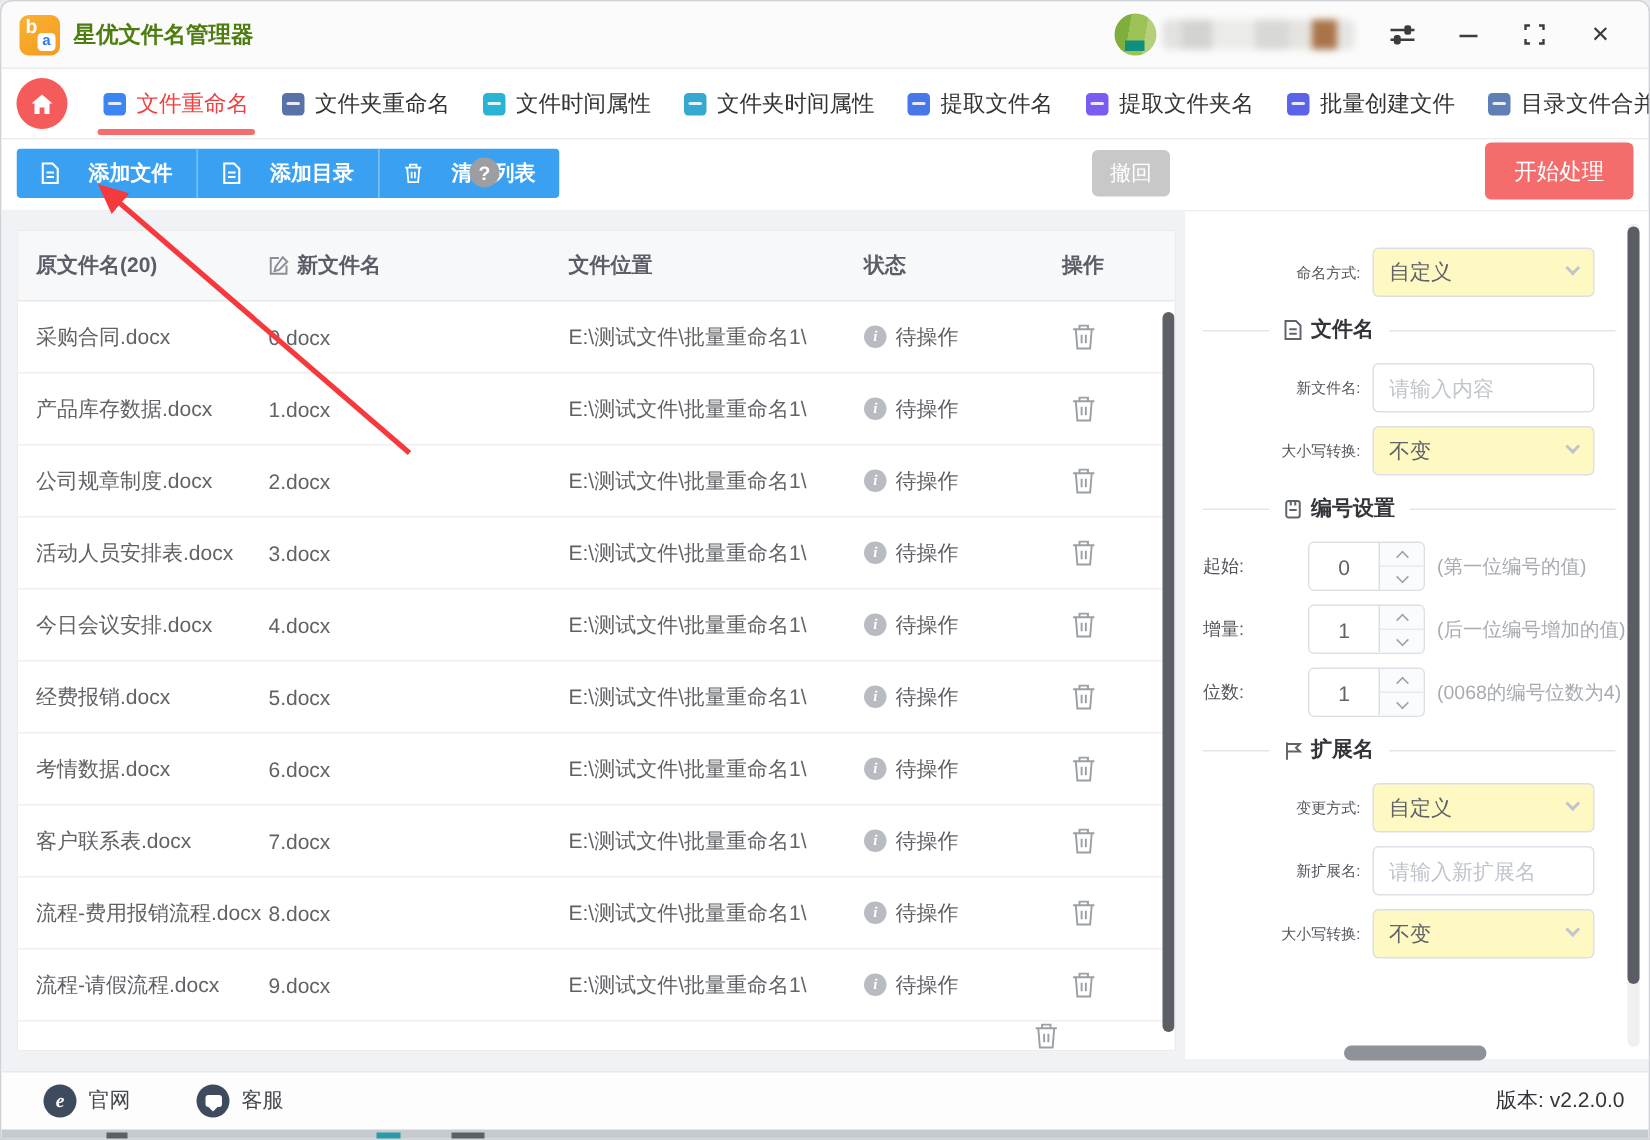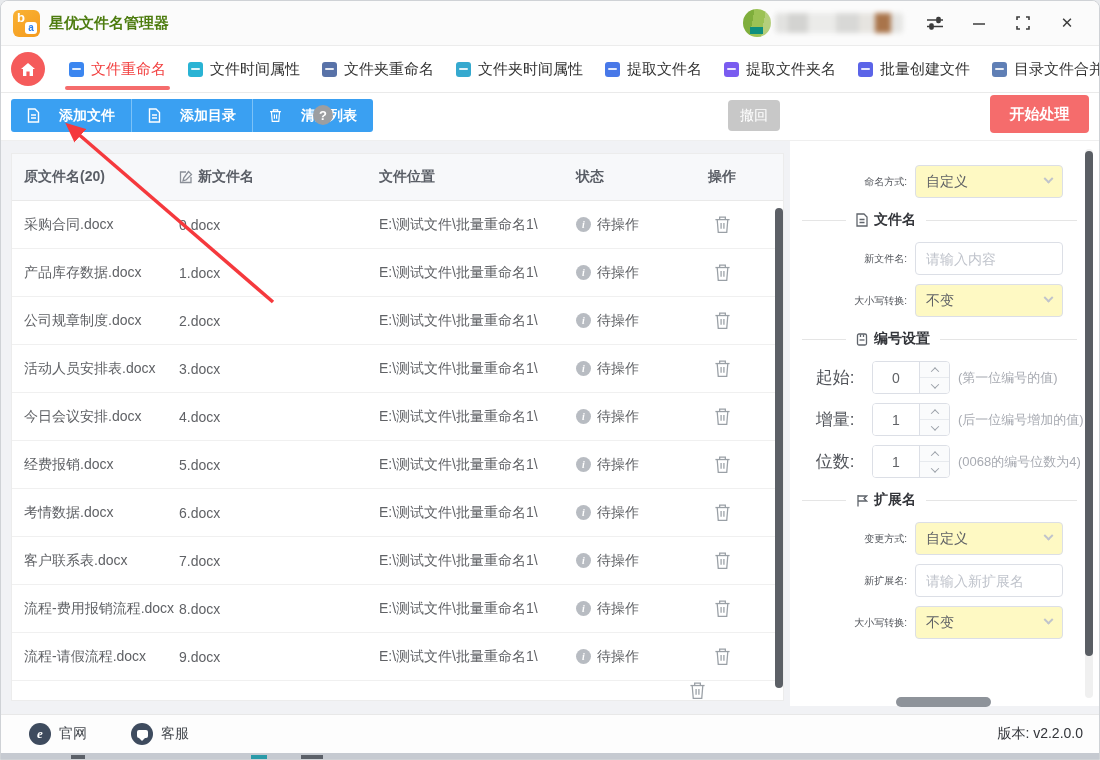--- a/index.html
+++ b/index.html
@@ -33,21 +33,21 @@
   .tab.active { color:#f23f3f; }
   .tab.active::after { content:""; position:absolute; left:6px; right:6px; bottom:2px; height:4px; border-radius:2px; background:#f56c6c; }
 
   
   .toolbar { position:absolute; top:92px; left:0; width:100%; height:48px; background:#fff; border-bottom:1px solid #efefef; }
   .btn-group { position:absolute; left:10px; top:6px; display:flex; height:33px; border-radius:3px; overflow:hidden; }
   .blue-btn { display:flex; align-items:center; gap:19px; padding:0 16px; background:#3aa0f2; color:#fff; font-size:14px; font-weight:700; border:none; border-right:1px solid #7cc2f7; cursor:pointer; }
   .blue-btn:last-child { border-right:none; }
   .help { position:absolute; left:312px; top:12px; width:20px; height:20px; border-radius:50%; background:#9c9ea1; color:#fff; font-size:13px; font-weight:700; display:flex; align-items:center; justify-content:center; cursor:pointer; }
   .undo { position:absolute; left:727px; top:7px; width:52px; height:31px; background:#c8c8c8; color:#fff; font-size:14px; border:none; border-radius:4px; cursor:default; }
-  .start { position:absolute; right:10px; top:2px; width:99px; height:38px; background:#f56c6c; color:#fff; font-size:15px; font-weight:700; border:none; border-radius:4px; cursor:pointer; }
+  .start { position:absolute; right:10px; top:2px; width:99px; height:38px; background:#f56c6c; color:#fff; font-size:15px; font-weight:400; border:none; border-radius:4px; cursor:pointer; }
 
   
   .main { position:absolute; top:140px; left:0; width:100%; height:573px; background:#f1f2f5; }
 
   .table-card { position:absolute; left:10px; top:12px; width:773px; height:548px; background:#fff; border:1px solid #ececec; overflow:hidden; }
   .thead { display:flex; align-items:center; height:47px; background:#f7f8fa; border-bottom:1px solid #e9e9e9; padding-left:12px; font-size:14px; font-weight:700; color:#5a5e66; }
   .col-orig { width:155px; } .col-new { width:200px; display:flex; align-items:center; gap:5px; } .col-path { width:197px; } .col-status { width:113px; } .col-op { width:66px; text-align:center; }
   .trow { display:flex; align-items:center; height:48px; border-bottom:1px solid #f0f0f0; padding-left:12px; font-size:14px; color:#606266; }
   .c-status { display:flex; align-items:center; gap:6px; }
   .info-ic { width:15px; height:15px; border-radius:50%; background:#b8bcc2; color:#fff; font-size:10px; font-style:italic; font-weight:700; display:flex; align-items:center; justify-content:center; font-family:"Liberation Serif","DejaVu Serif",serif; }
@@ -64,21 +64,21 @@
   .panel-row .lbl { width:105px; text-align:right; margin-right:8px; font-size:10px; color:#53565c; flex:none; }
   .ctl { width:148px; height:33px; border:1px solid #dcdfe6; border-radius:4px; background:#fef9c3; display:flex; align-items:center; justify-content:space-between; padding:0 10px; font-size:14px; color:#606266; cursor:pointer; }
   .chev { width:7px; height:7px; border-left:2px solid #c0c4cc; border-top:2px solid #c0c4cc; transform:rotate(225deg) translate(2px,2px); }
   .txt-input { width:148px; height:33px; border:1px solid #dcdfe6; border-radius:4px; padding:0 10px; font-size:14px; color:#606266; font-family:inherit; }
   .txt-input::placeholder { color:#c0c4cc; }
   .divider { display:flex; align-items:center; margin:13px 0; padding-right:24px; }
   .divider .line-l { width:44px; height:1px; background:#e5e5e5; margin-right:10px; }
   .divider .line-r { flex:1; height:1px; background:#e5e5e5; margin-left:10px; }
   .divider .sec-title { font-size:14px; font-weight:700; color:#33353a; display:flex; align-items:center; gap:6px; }
   .mini-ic { display:inline-flex; color:#5f646b; }
-  .spin-row .lbl2 { width:66px; text-align:center; margin-right:4px; font-size:17px; color:#53565c; flex:none; }
+  .spin-row .lbl2 { width:66px; text-align:left; margin-right:4px; font-size:12px; color:#53565c; flex:none; }
   .spin { display:flex; width:78px; height:33px; border:1px solid #dcdfe6; border-radius:4px; overflow:hidden; }
   .spin-input { width:46px; border:none; text-align:center; font-size:14px; color:#606266; font-family:inherit; outline:none; }
   .spin-btns { width:30px; border-left:1px solid #dcdfe6; display:flex; flex-direction:column; background:#fafbfc; }
   .spin-btns .sb { flex:1; display:flex; align-items:center; justify-content:center; cursor:pointer; }
   .spin-btns .sb:first-child { border-bottom:1px solid #e7eaee; }
   .sb .chev-s { width:6px; height:6px; border-left:1.6px solid #9aa0a8; border-top:1.6px solid #9aa0a8; }
   .sb .up { transform:rotate(45deg) translate(1px,1px); }
   .sb .down { transform:rotate(225deg) translate(1px,1px); }
   .hint { font-size:13px; color:#a8abb2; margin-left:8px; white-space:nowrap; }
   .panel-vscroll { position:absolute; left:789px; top:0; width:8px; height:565px; }
@@ -151,27 +151,27 @@
           <path d="M8 1 L15 7 H13 V14 H9.6 V9.6 H6.4 V14 H3 V7 H1 Z" fill="#fff"></path>
         </svg>
     </button>
     <div class="tabs" id="tabs">
   <div class="tab active">
     <span class="tab-icon" style="background: rgb(59, 134, 240);"></span>
     <span class="tab-label">文件重命名</span>
   </div>
 
   <div class="tab">
+    <span class="tab-icon" style="background: rgb(88, 114, 168);"></span>
+    <span class="tab-label">文件夹重命名</span>
+  </div>
+
+  <div class="tab">
     <span class="tab-icon" style="background: rgb(41, 179, 212);"></span>
     <span class="tab-label">文件时间属性</span>
-  </div>
-
-  <div class="tab">
-    <span class="tab-icon" style="background: rgb(88, 114, 168);"></span>
-    <span class="tab-label">文件夹重命名</span>
   </div>
 
   <div class="tab">
     <span class="tab-icon" style="background: rgb(53, 169, 207);"></span>
     <span class="tab-label">文件夹时间属性</span>
   </div>
 
   <div class="tab">
     <span class="tab-icon" style="background: rgb(72, 120, 232);"></span>
     <span class="tab-label">提取文件名</span>

